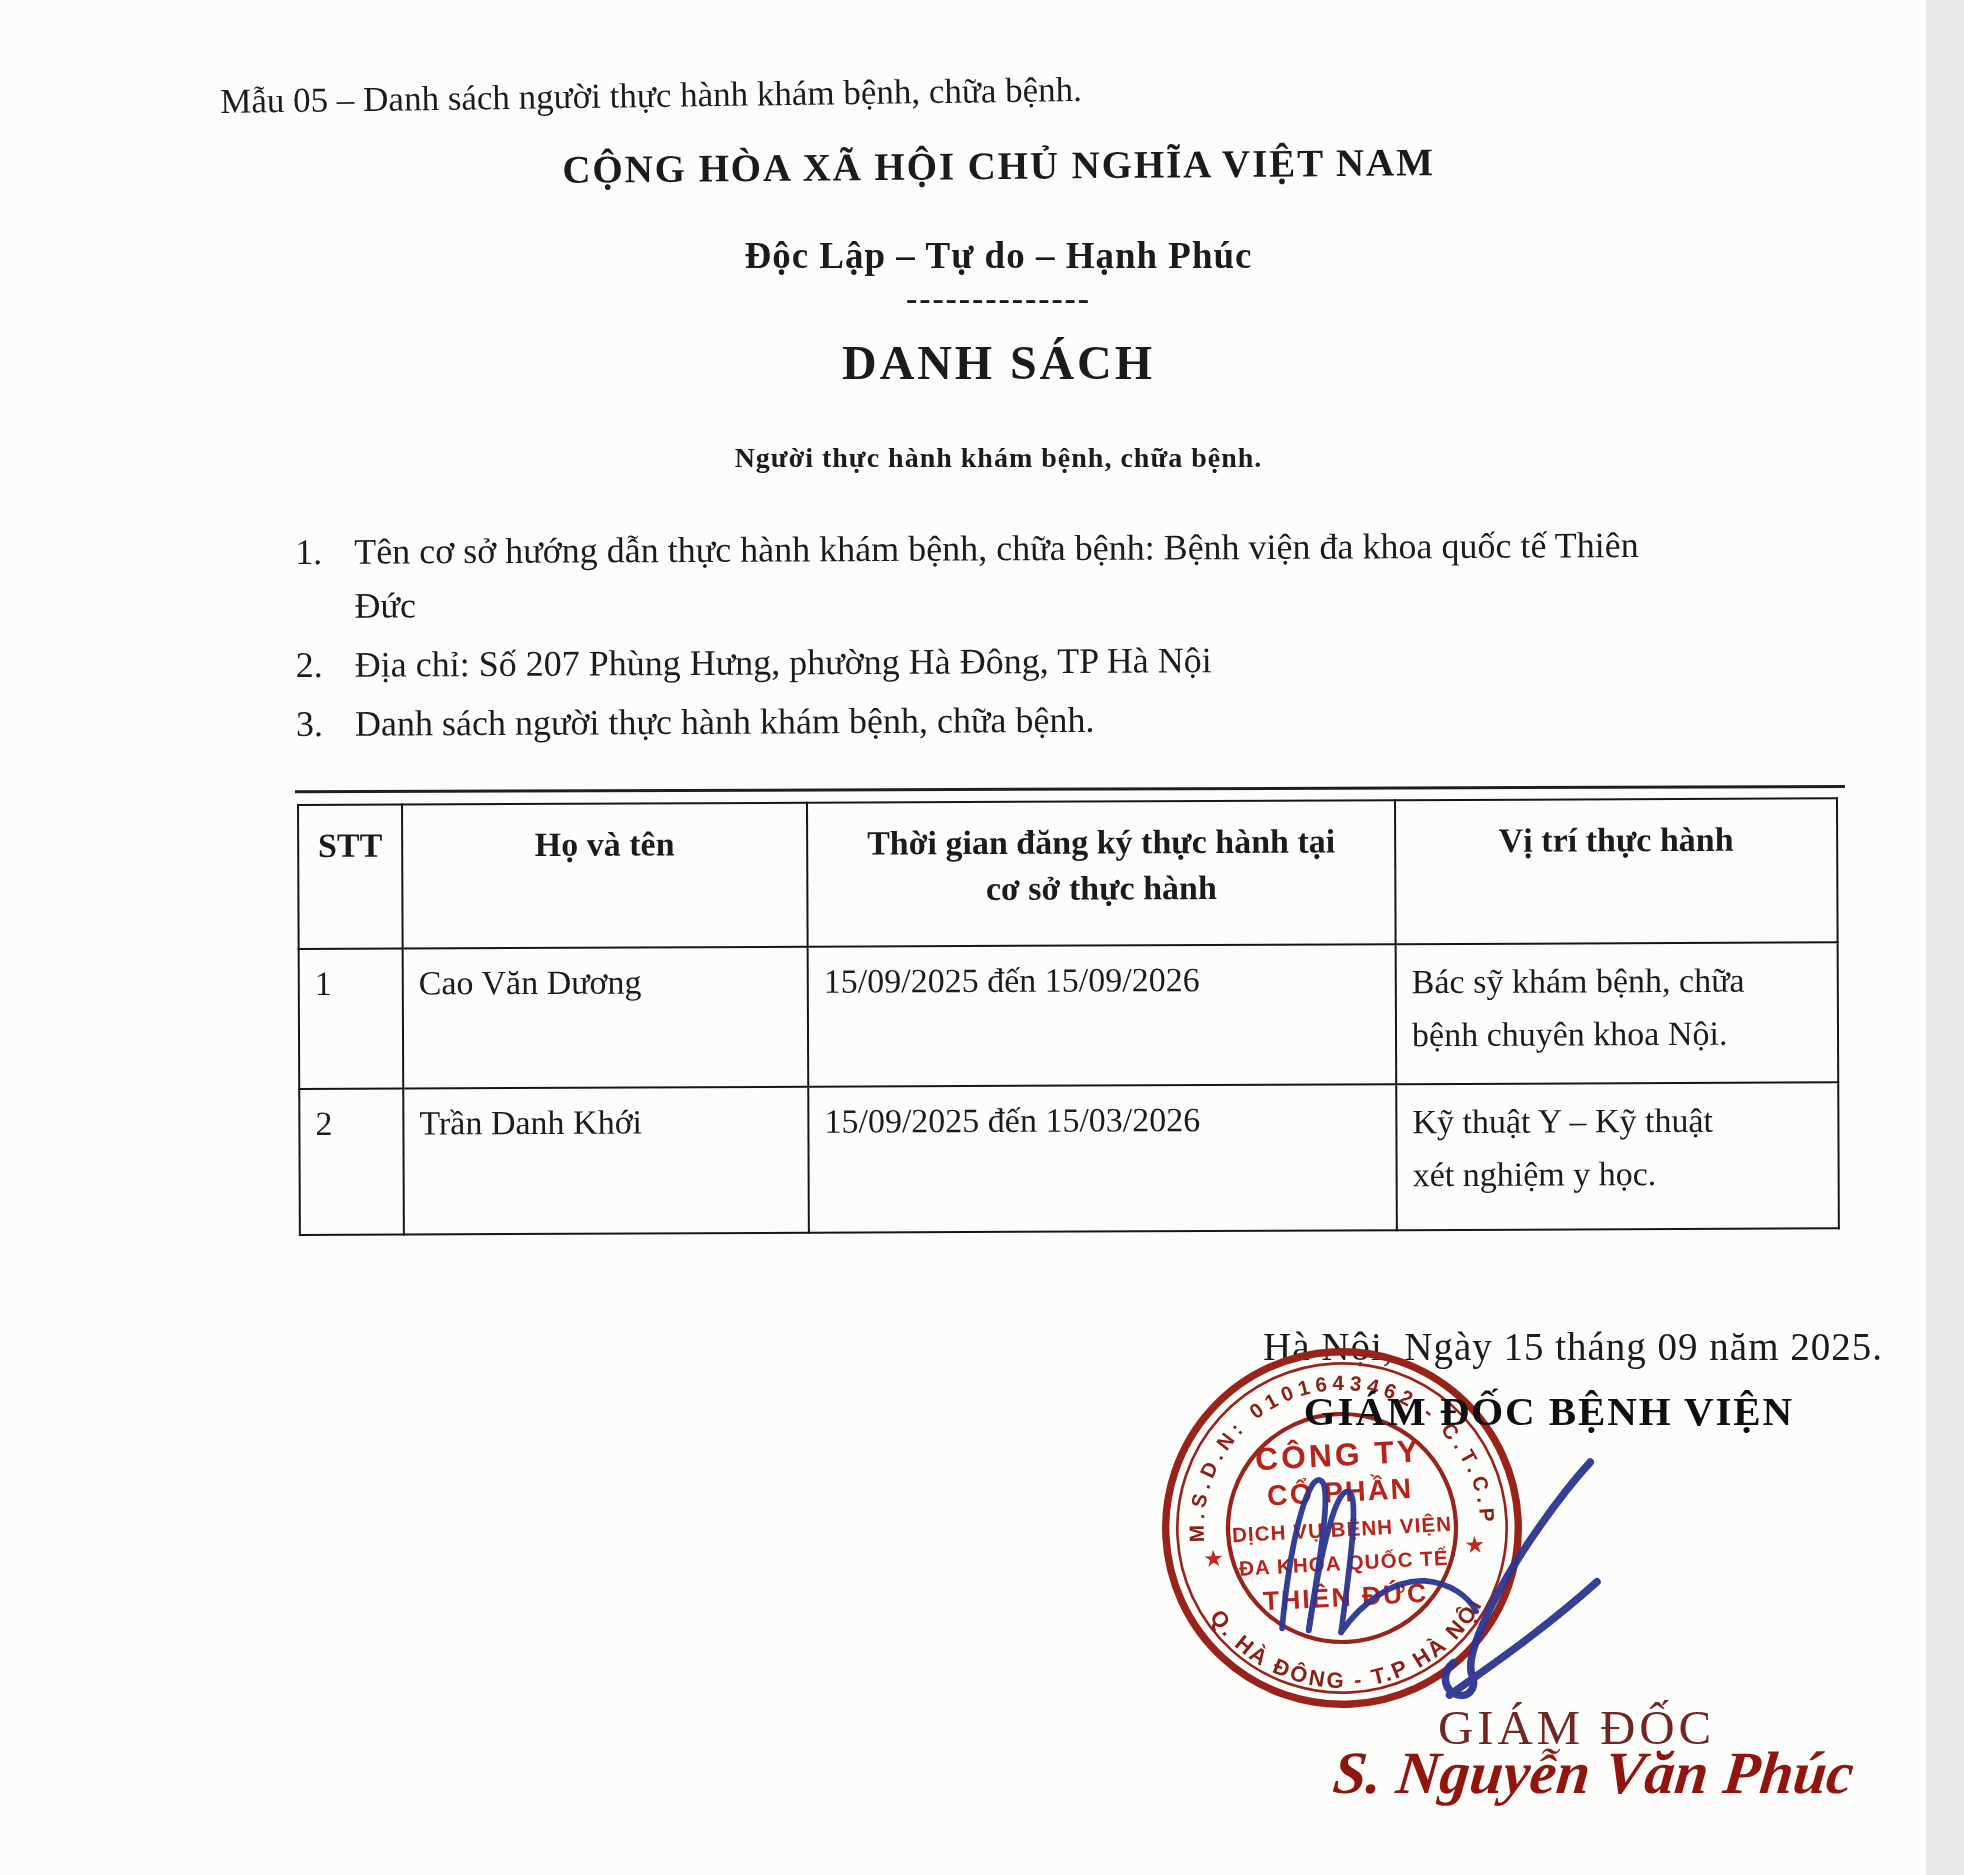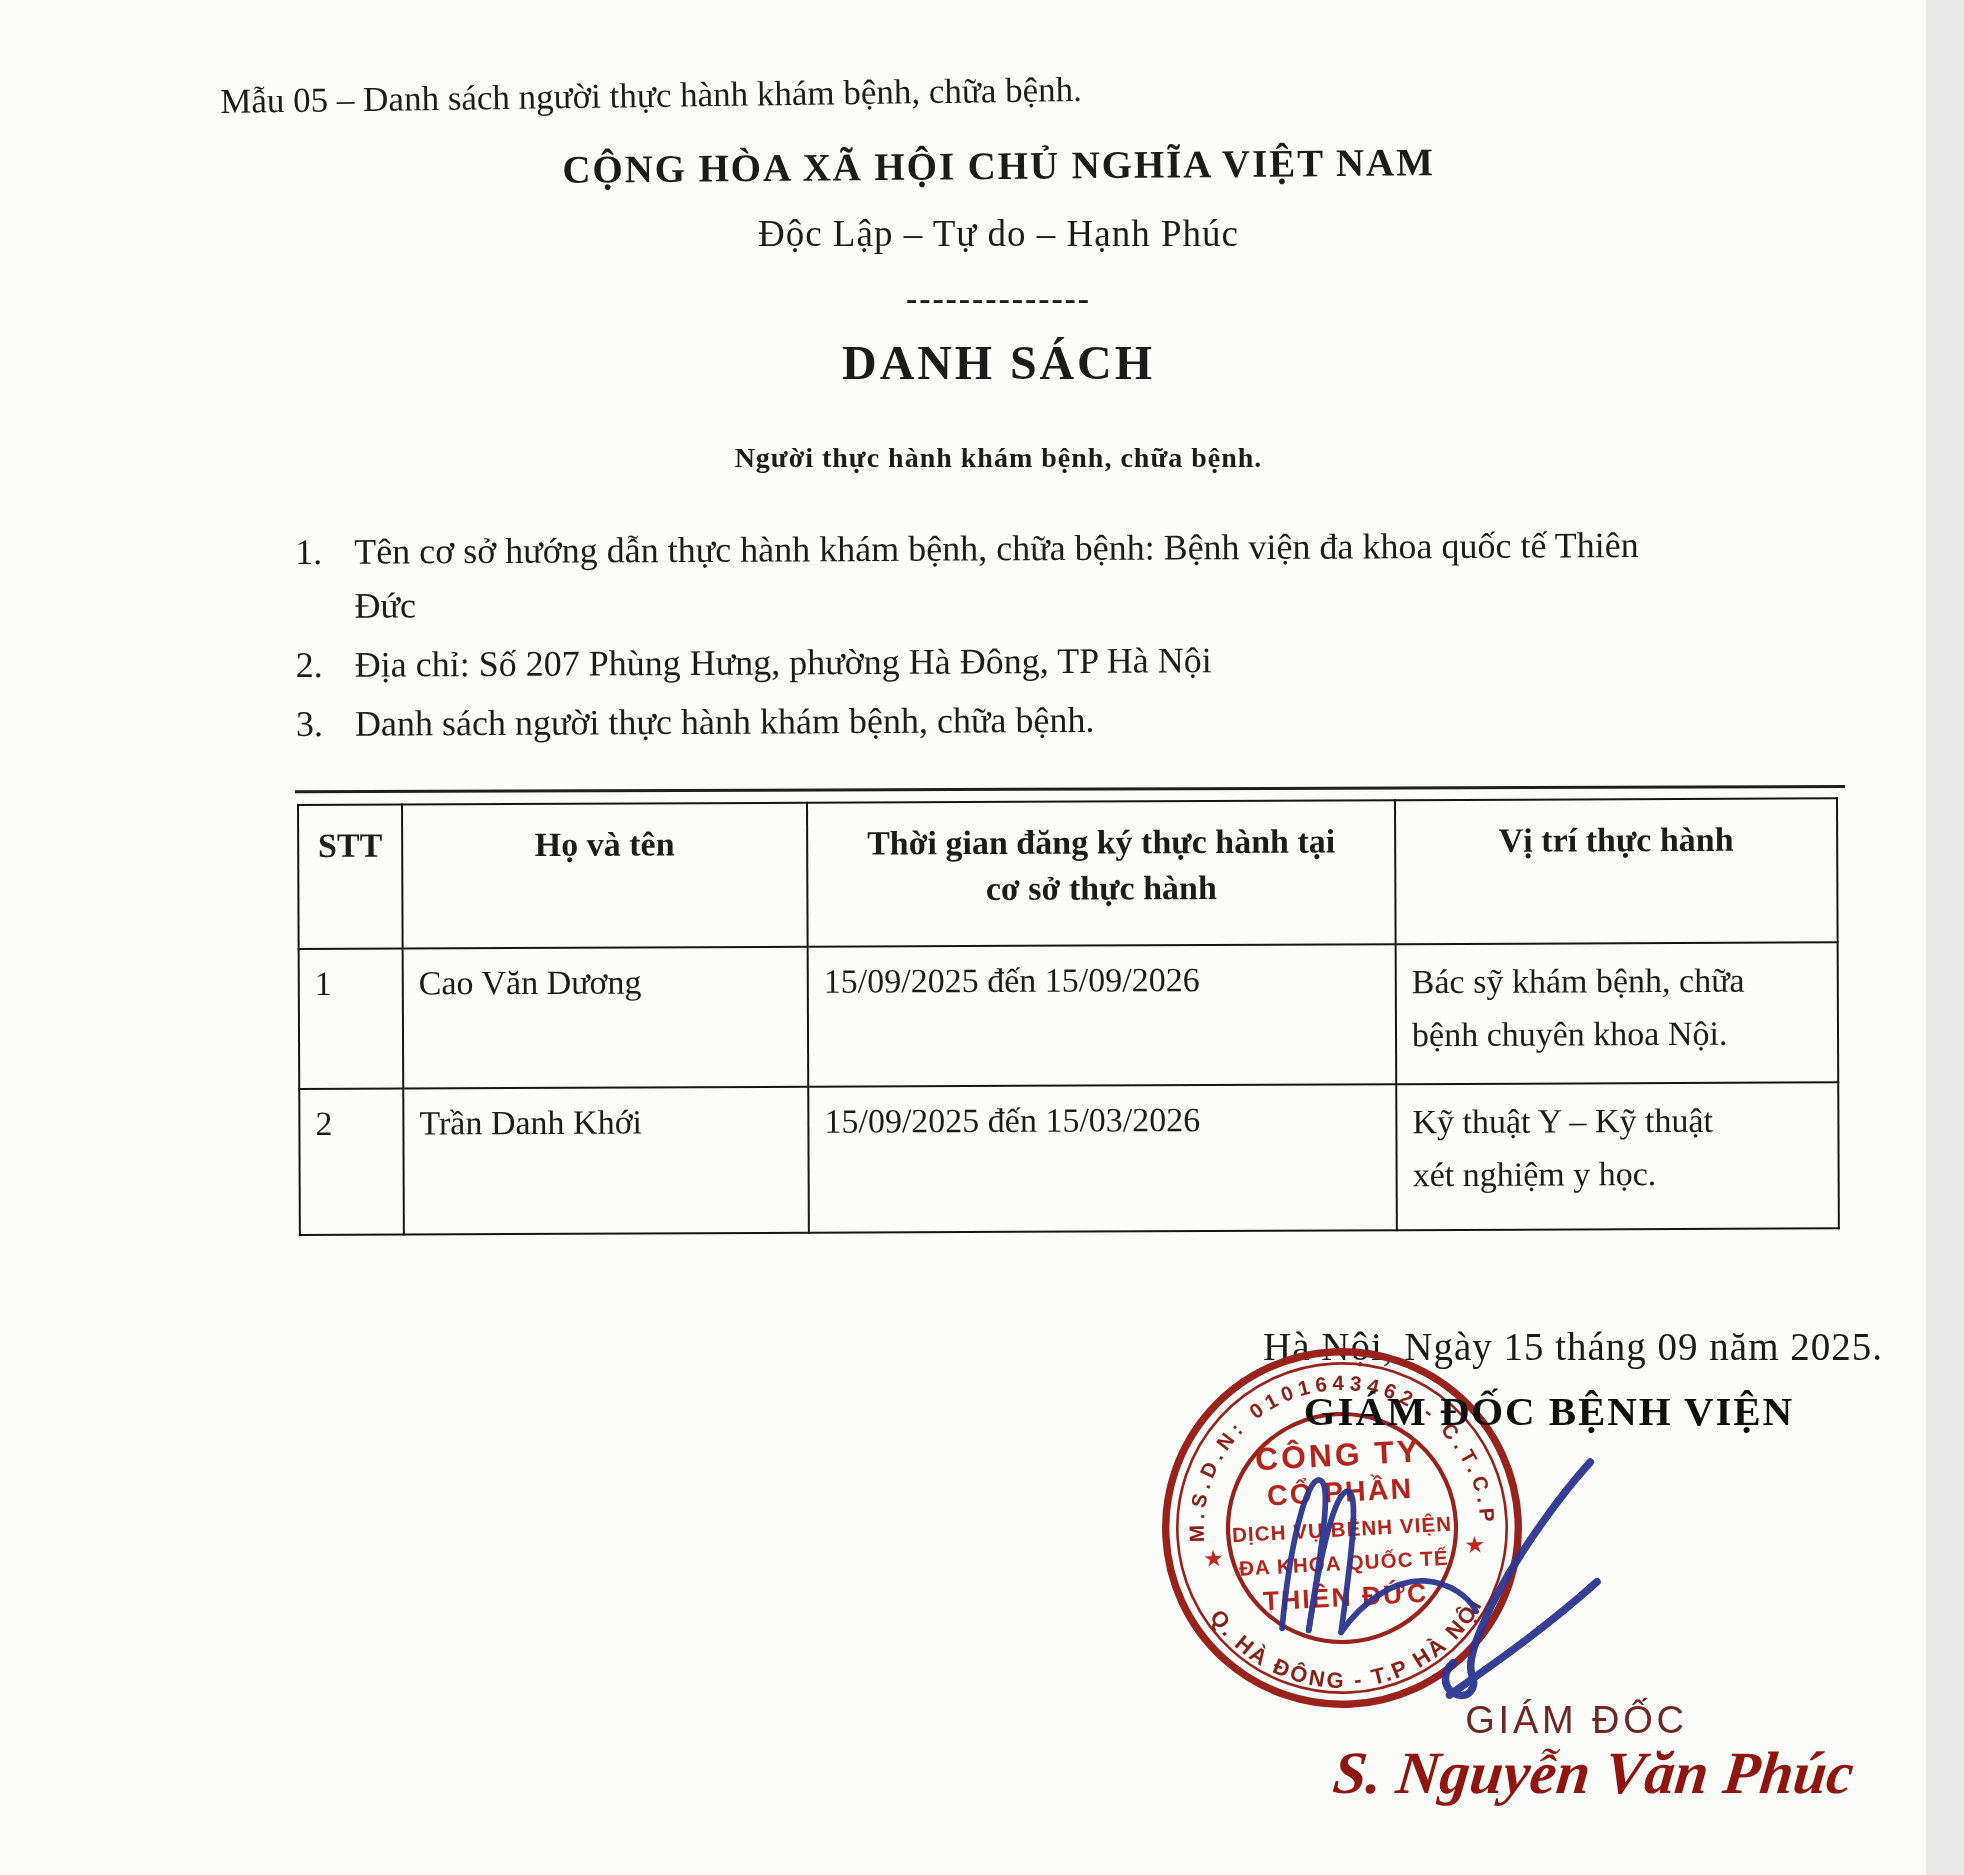--- a/index.html
+++ b/index.html
@@ -6,21 +6,21 @@
   .page {
     position:relative; width:1926px; height:1876px;
     background:#fcfcfa; overflow:hidden;
     font-family:"Liberation Serif","DejaVu Serif",serif;
     color:#1b1b1b;
   }
   .abs { position:absolute; }
   .center-col { position:absolute; left:32px; width:1933px; text-align:center; }
   .form-label { left:220px; top:82px; font-size:35px; transform:rotate(-0.8deg); transform-origin:left top; white-space:nowrap; }
   .national-title { top:143px; font-weight:bold; font-size:39px; letter-spacing:1.9px; transform:rotate(-0.5deg); }
-  .motto { top:212px; font-weight:normal; font-size:37px; letter-spacing:1px; }
+  .motto { top:234px; font-weight:bold; font-size:37px; letter-spacing:1px; }
   .dash-sep { top:280px; font-weight:bold; font-size:34px; letter-spacing:1.9px; }
   .doc-title { top:335px; font-weight:bold; font-size:48px; letter-spacing:2.9px; }
   .doc-subtitle { top:442px; font-weight:bold; font-size:28px; letter-spacing:1px; }
 
   .intro { left:295px; top:525px; width:1560px; font-size:36px; line-height:54px; transform:rotate(-0.3deg); transform-origin:left top; }
   .intro-item { position:relative; padding-left:59px; margin-bottom:4.8px; }
   .intro-marker { position:absolute; left:0; top:0; }
   .intro-line { display:block; }
 
   .table-wrap { left:297px; top:804px; transform:rotate(-0.25deg); transform-origin:left top; }
@@ -34,21 +34,21 @@
   tr.hdr { height:144px; }
   tr.r1 { height:140px; }
   tr.r2 { height:146px; }
   td.stt { padding-left:17px; }
   .pos-line { display:block; line-height:53px; }
 
   .date-line { left:1122px; top:1324px; width:761px; text-align:right; font-size:39px; letter-spacing:1px; white-space:nowrap; }
   .director-heading { left:1109px; top:1387px; width:685px; text-align:right; font-weight:bold; font-size:41px; letter-spacing:1.9px; color:#0f0f0f; z-index:3; }
   .stamp-box { left:1152px; top:1338px; width:380px; height:380px; transform:rotate(-3deg); z-index:2; }
   .sig-layer { left:0; top:0; width:1965px; height:1876px; z-index:4; pointer-events:none; }
-  .director-small { left:1434px; top:1699px; width:285px; text-align:center; font-family:Liberation Sans, sans-serif; font-size:38px; letter-spacing:3.8px; color:#6e2723; z-index:5; }
+  .director-small { left:1434px; top:1699px; width:285px; text-align:center; font-family:Liberation Serif, serif; font-size:49px; letter-spacing:3.8px; color:#6e2723; z-index:5; }
   .signer-name { left:1308px; top:1739px; width:571px; text-align:center; font-style:italic; font-weight:bold; font-size:60px; color:#8f150e; transform:skewX(-6deg); z-index:5; white-space:nowrap; }
   .scan-edge { left:1952px; top:495px; width:13.3px; height:46px; background:#3a3a3a; opacity:.55; border-radius:1.9px; }
 
   .stamp-inner-text { font-family:"Liberation Sans","DejaVu Sans",sans-serif; font-weight:bold; }
 </style>
 </head>
 <body>
 
 <div class="page">
 

